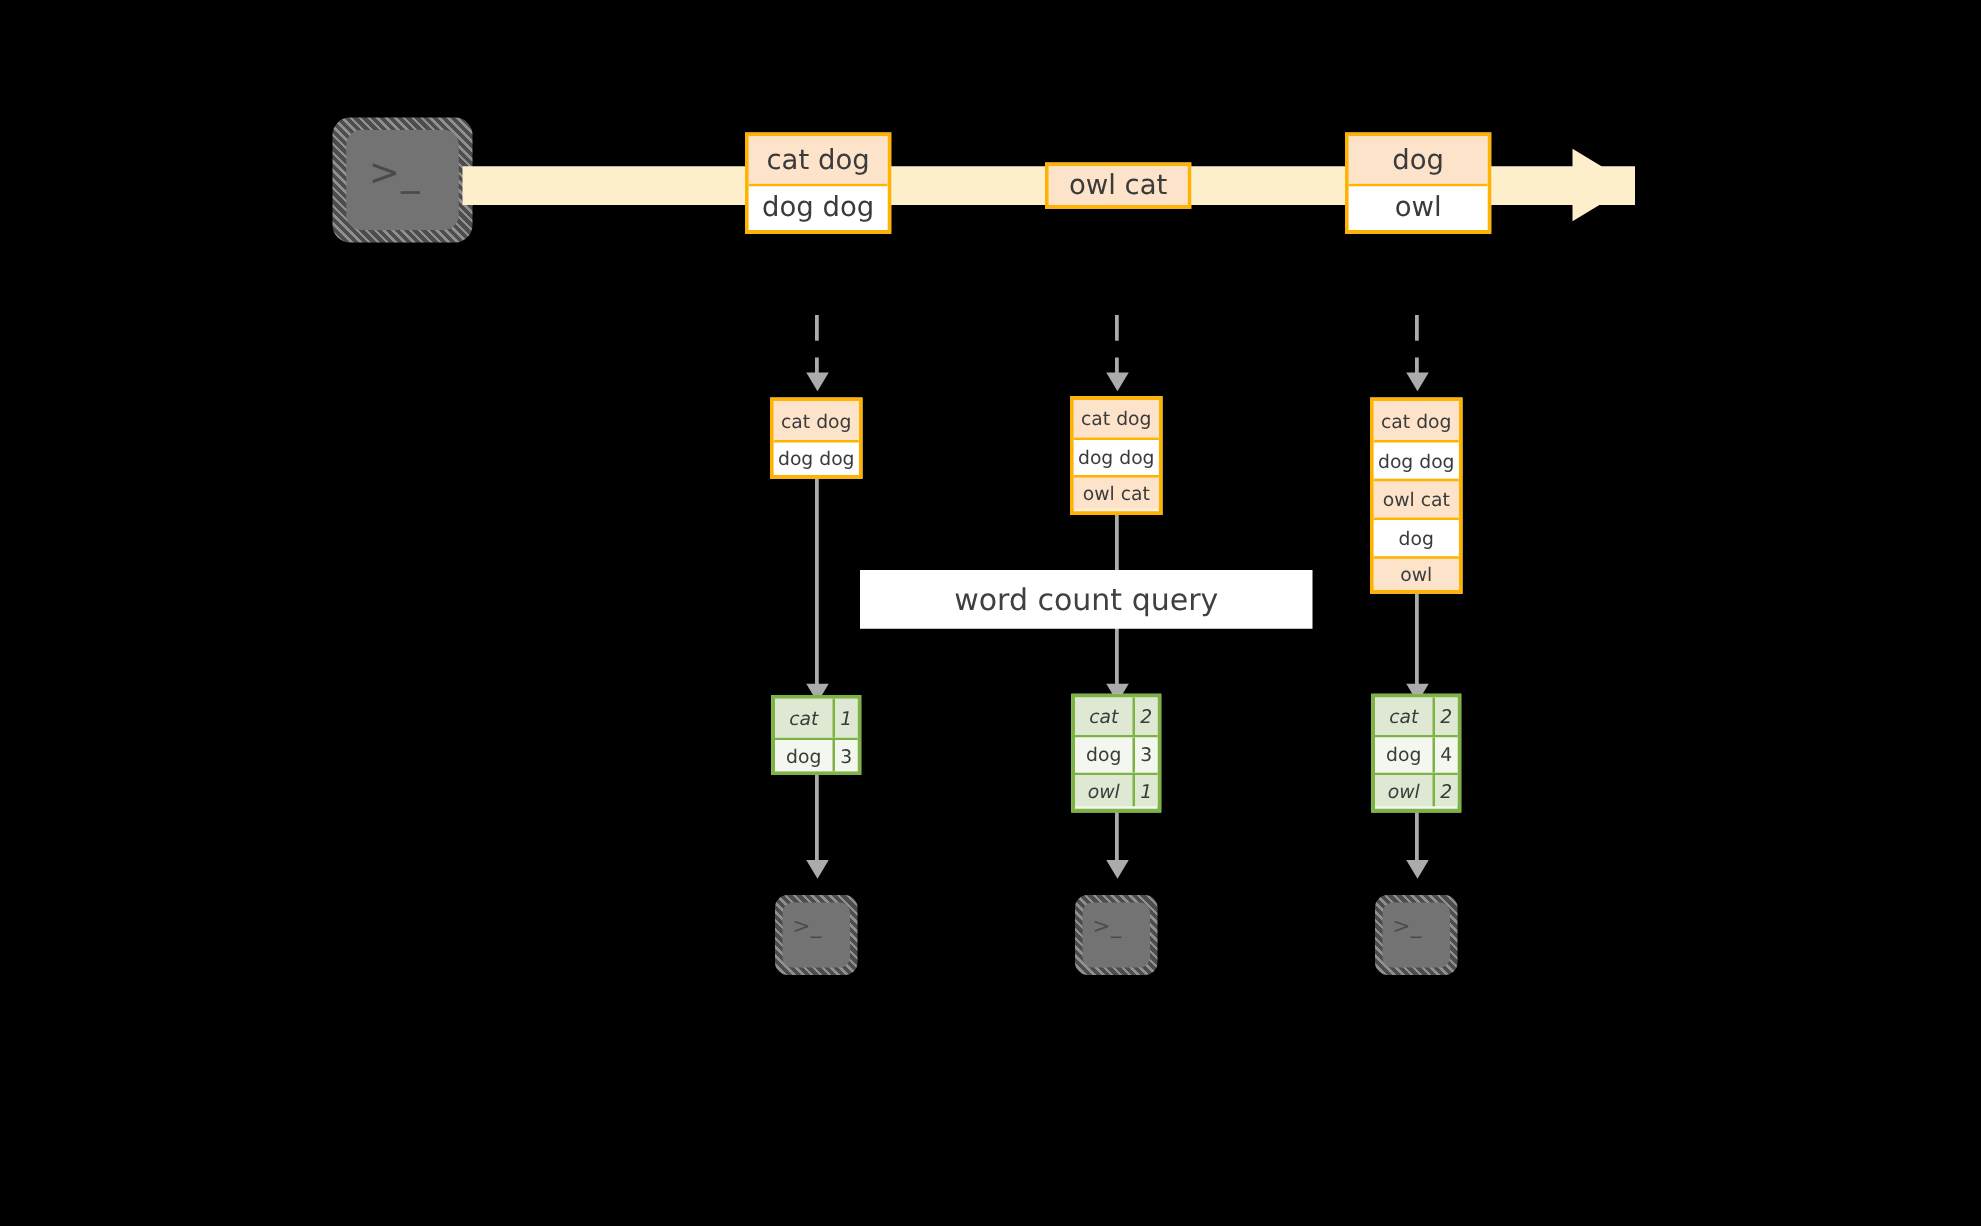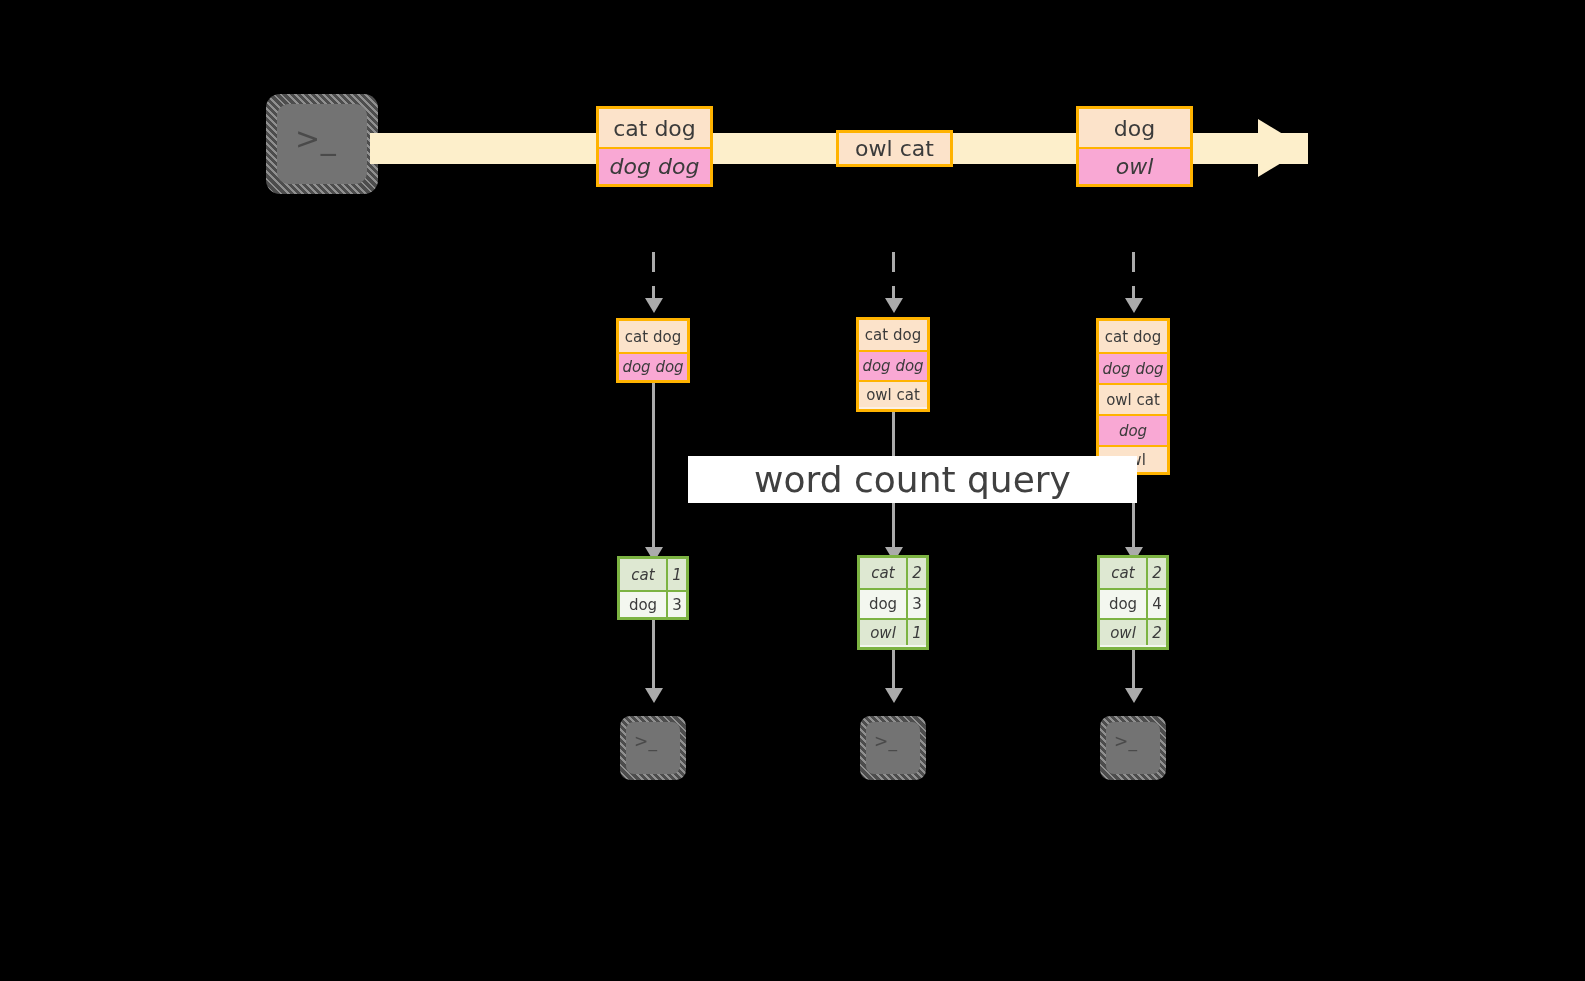--- a/index.html
+++ b/index.html
@@ -66,21 +66,21 @@
   .obox .row {
     box-sizing: border-box;
     display: flex;
     align-items: center;
     justify-content: center;
     color: #3b3b3b;
     white-space: nowrap;
     overflow: hidden;
   }
   .obox .row.alt  { background: #FCE3CA; }
-  .obox .row.alt2 { background: #f9a8d4; font-style: italic; }
+  .obox .row.alt2 { background: #ffffff; }
   .obox .row + .row { border-top: 2px solid #FFB300; }
 
   
   .gtable {
     position: absolute;
     border: 3px solid #7CB342;
     box-sizing: border-box;
     background: #F3F7EF;
   }
   .gtable .grow {
@@ -194,21 +194,21 @@
 
   <div class="vline" style="left:652px; top:383px; height:172px;"></div>
   <div class="vhead" style="left:645px; top:547px;"></div>
 
   <div class="vline" style="left:892px; top:412px; height:143px;"></div>
   <div class="vhead" style="left:885px; top:547px;"></div>
 
   <div class="vline" style="left:1132px; top:475px; height:80px;"></div>
   <div class="vhead" style="left:1125px; top:547px;"></div>
 
-  <div class="query-band" style="left:688px; top:456px; width:449px; height:47px; font-size:36px;">
+  <div class="query-band" style="left:688px; top:456px; width:362px; height:47px; font-size:24px;">
     <span>word count query</span>
   </div>
 
   <div class="gtable" style="left:617px; top:556px; width:72px; height:64px;">
     <div class="grow alt" style="height:31px;">
       <div class="gcell word" style="font-size:15px;">cat</div>
       <div class="gcell cnt" style="font-size:15px;">1</div>
     </div>
     <div class="grow alt2" style="height:27px;">
       <div class="gcell word" style="font-size:15px;">dog</div>

